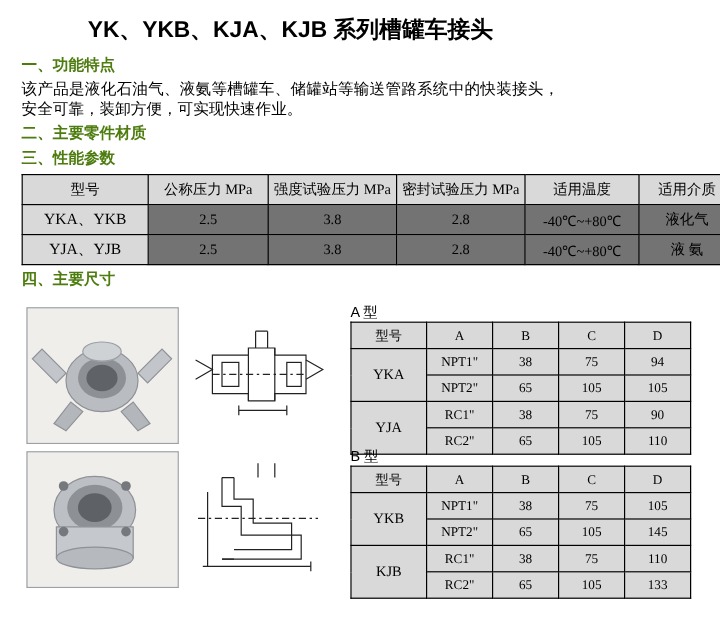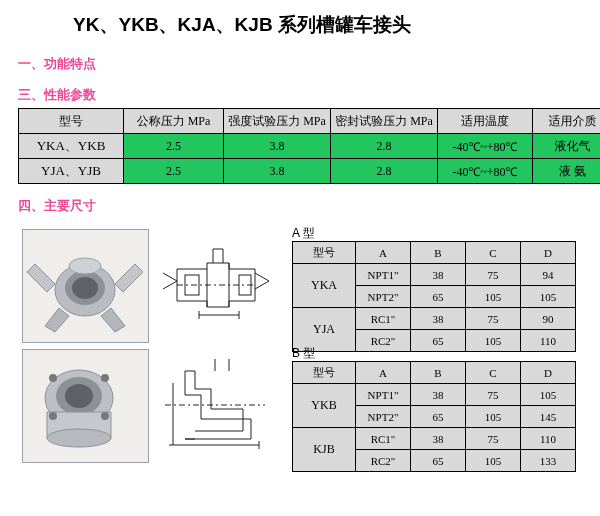--- a/index.html
+++ b/index.html
@@ -23,24 +23,24 @@
   .title {
     text-align: center;
     font-size: 19px;
     font-weight: bold;
     letter-spacing: 0px;
     padding-top: 12px;
     padding-bottom: 4px;
     font-family: "Liberation Sans", sans-serif;
   }
   .section-head {
-    color: #ec4899;
+    color: #4d7c0f;
     font-weight: bold;
     font-size: 13px;
-    margin: 13px 0 2px 18px;
+    margin: 3px 0 2px 18px;
     font-family: Liberation Serif, serif;
   }
   .para {
     font-size: 13px;
     line-height: 17px;
     margin: 0 18px 0 18px;
     text-align: justify;
   }
   .mat-line {
     font-size: 13px;
@@ -66,21 +66,21 @@
     height: 22px;
     font-weight: normal;
     font-family: "Liberation Serif", serif;
   }
   table.perf thead td {
     background: #d9d9d9;
     font-size: 12px;
     height: 22px;
   }
   table.perf tbody td {
-    background: #22c55e;
+    background: #737373;
   }
   table.perf tbody td.model {
     background: #d9d9d9;
     font-size: 13px;
     margin-top: 40px;
   }
 
   
   .dim-wrap {
     position: relative;
@@ -136,21 +136,23 @@
   }
 </style>
 </head>
 <body>
 
 <div class="page">
 
   <div class="title">YK、YKB、KJA、KJB 系列槽罐车接头</div>
 
   <div class="section-head">一、功能特点</div>
-
+  <div class="para">该产品是液化石油气、液氨等槽罐车、储罐站等输送管路系统中的快装接头，安全可靠，装卸方便，可实现快速作业。</div>
+
+  <div class="section-head">二、主要零件材质</div>
 
   <div class="section-head">三、性能参数</div>
 
   <table class="perf">
     <colgroup>
       <col style="width:105px">
       <col style="width:100px">
       <col style="width:107px">
       <col style="width:107px">
       <col style="width:95px">

